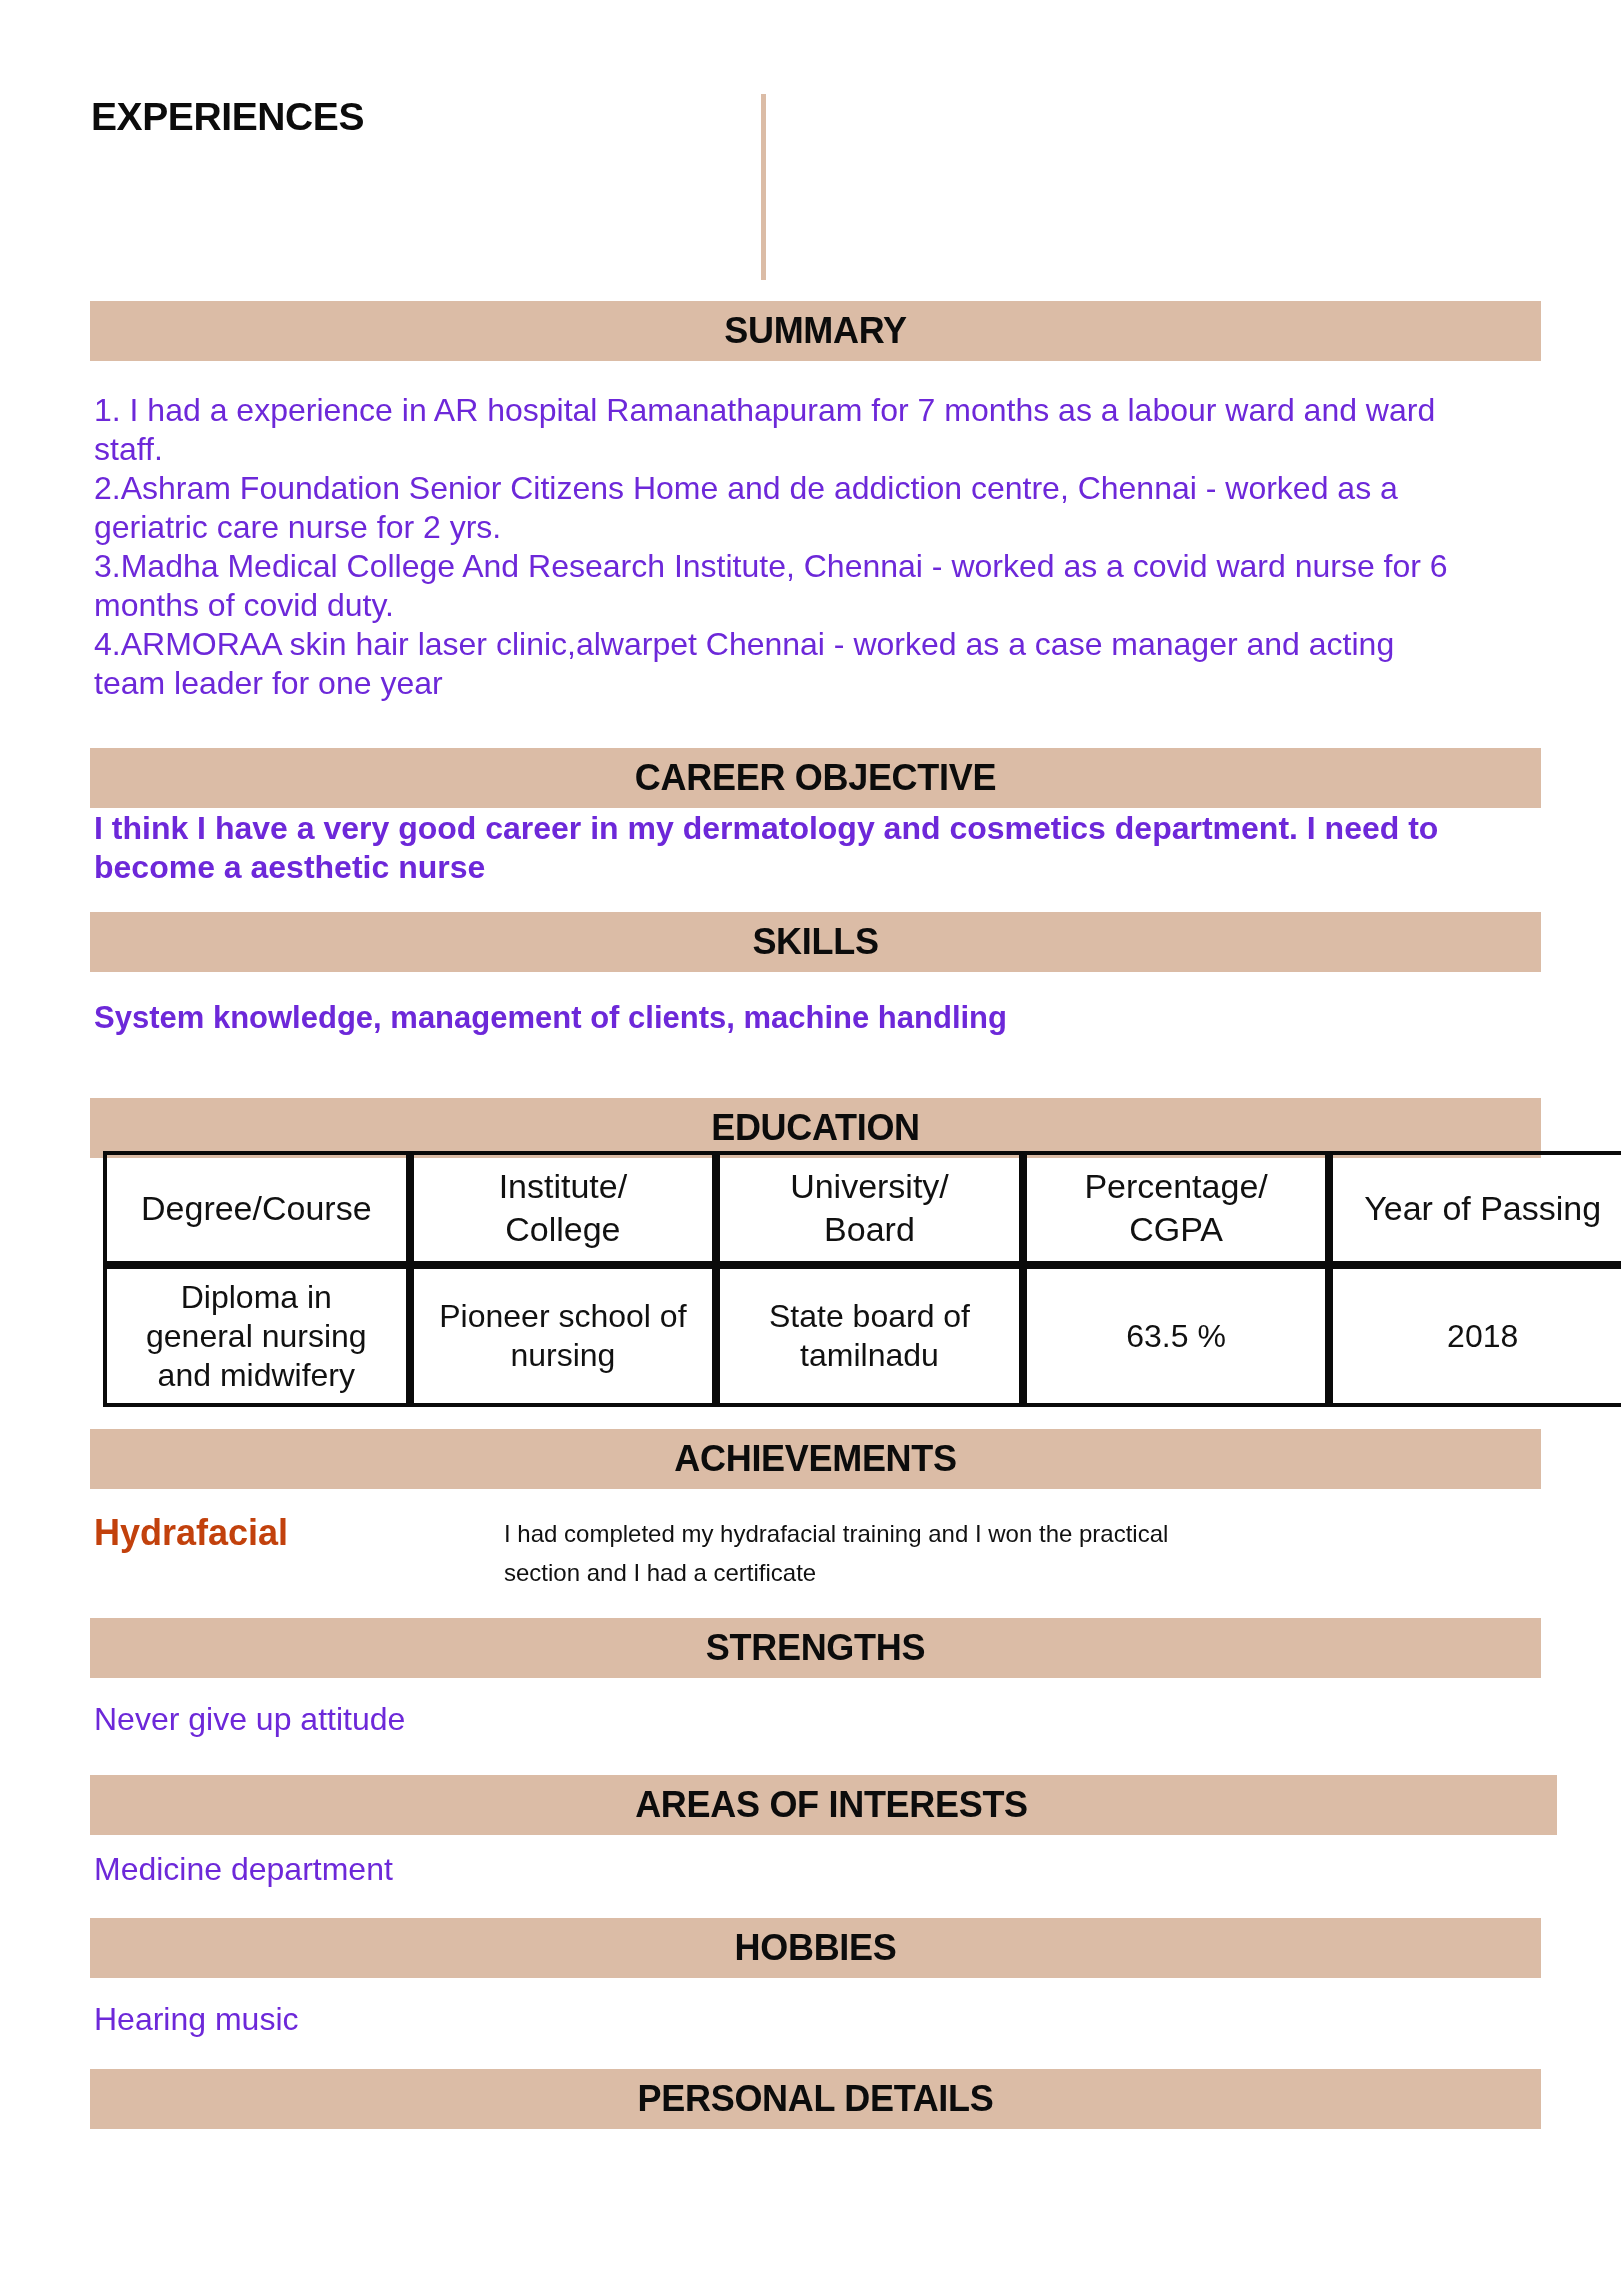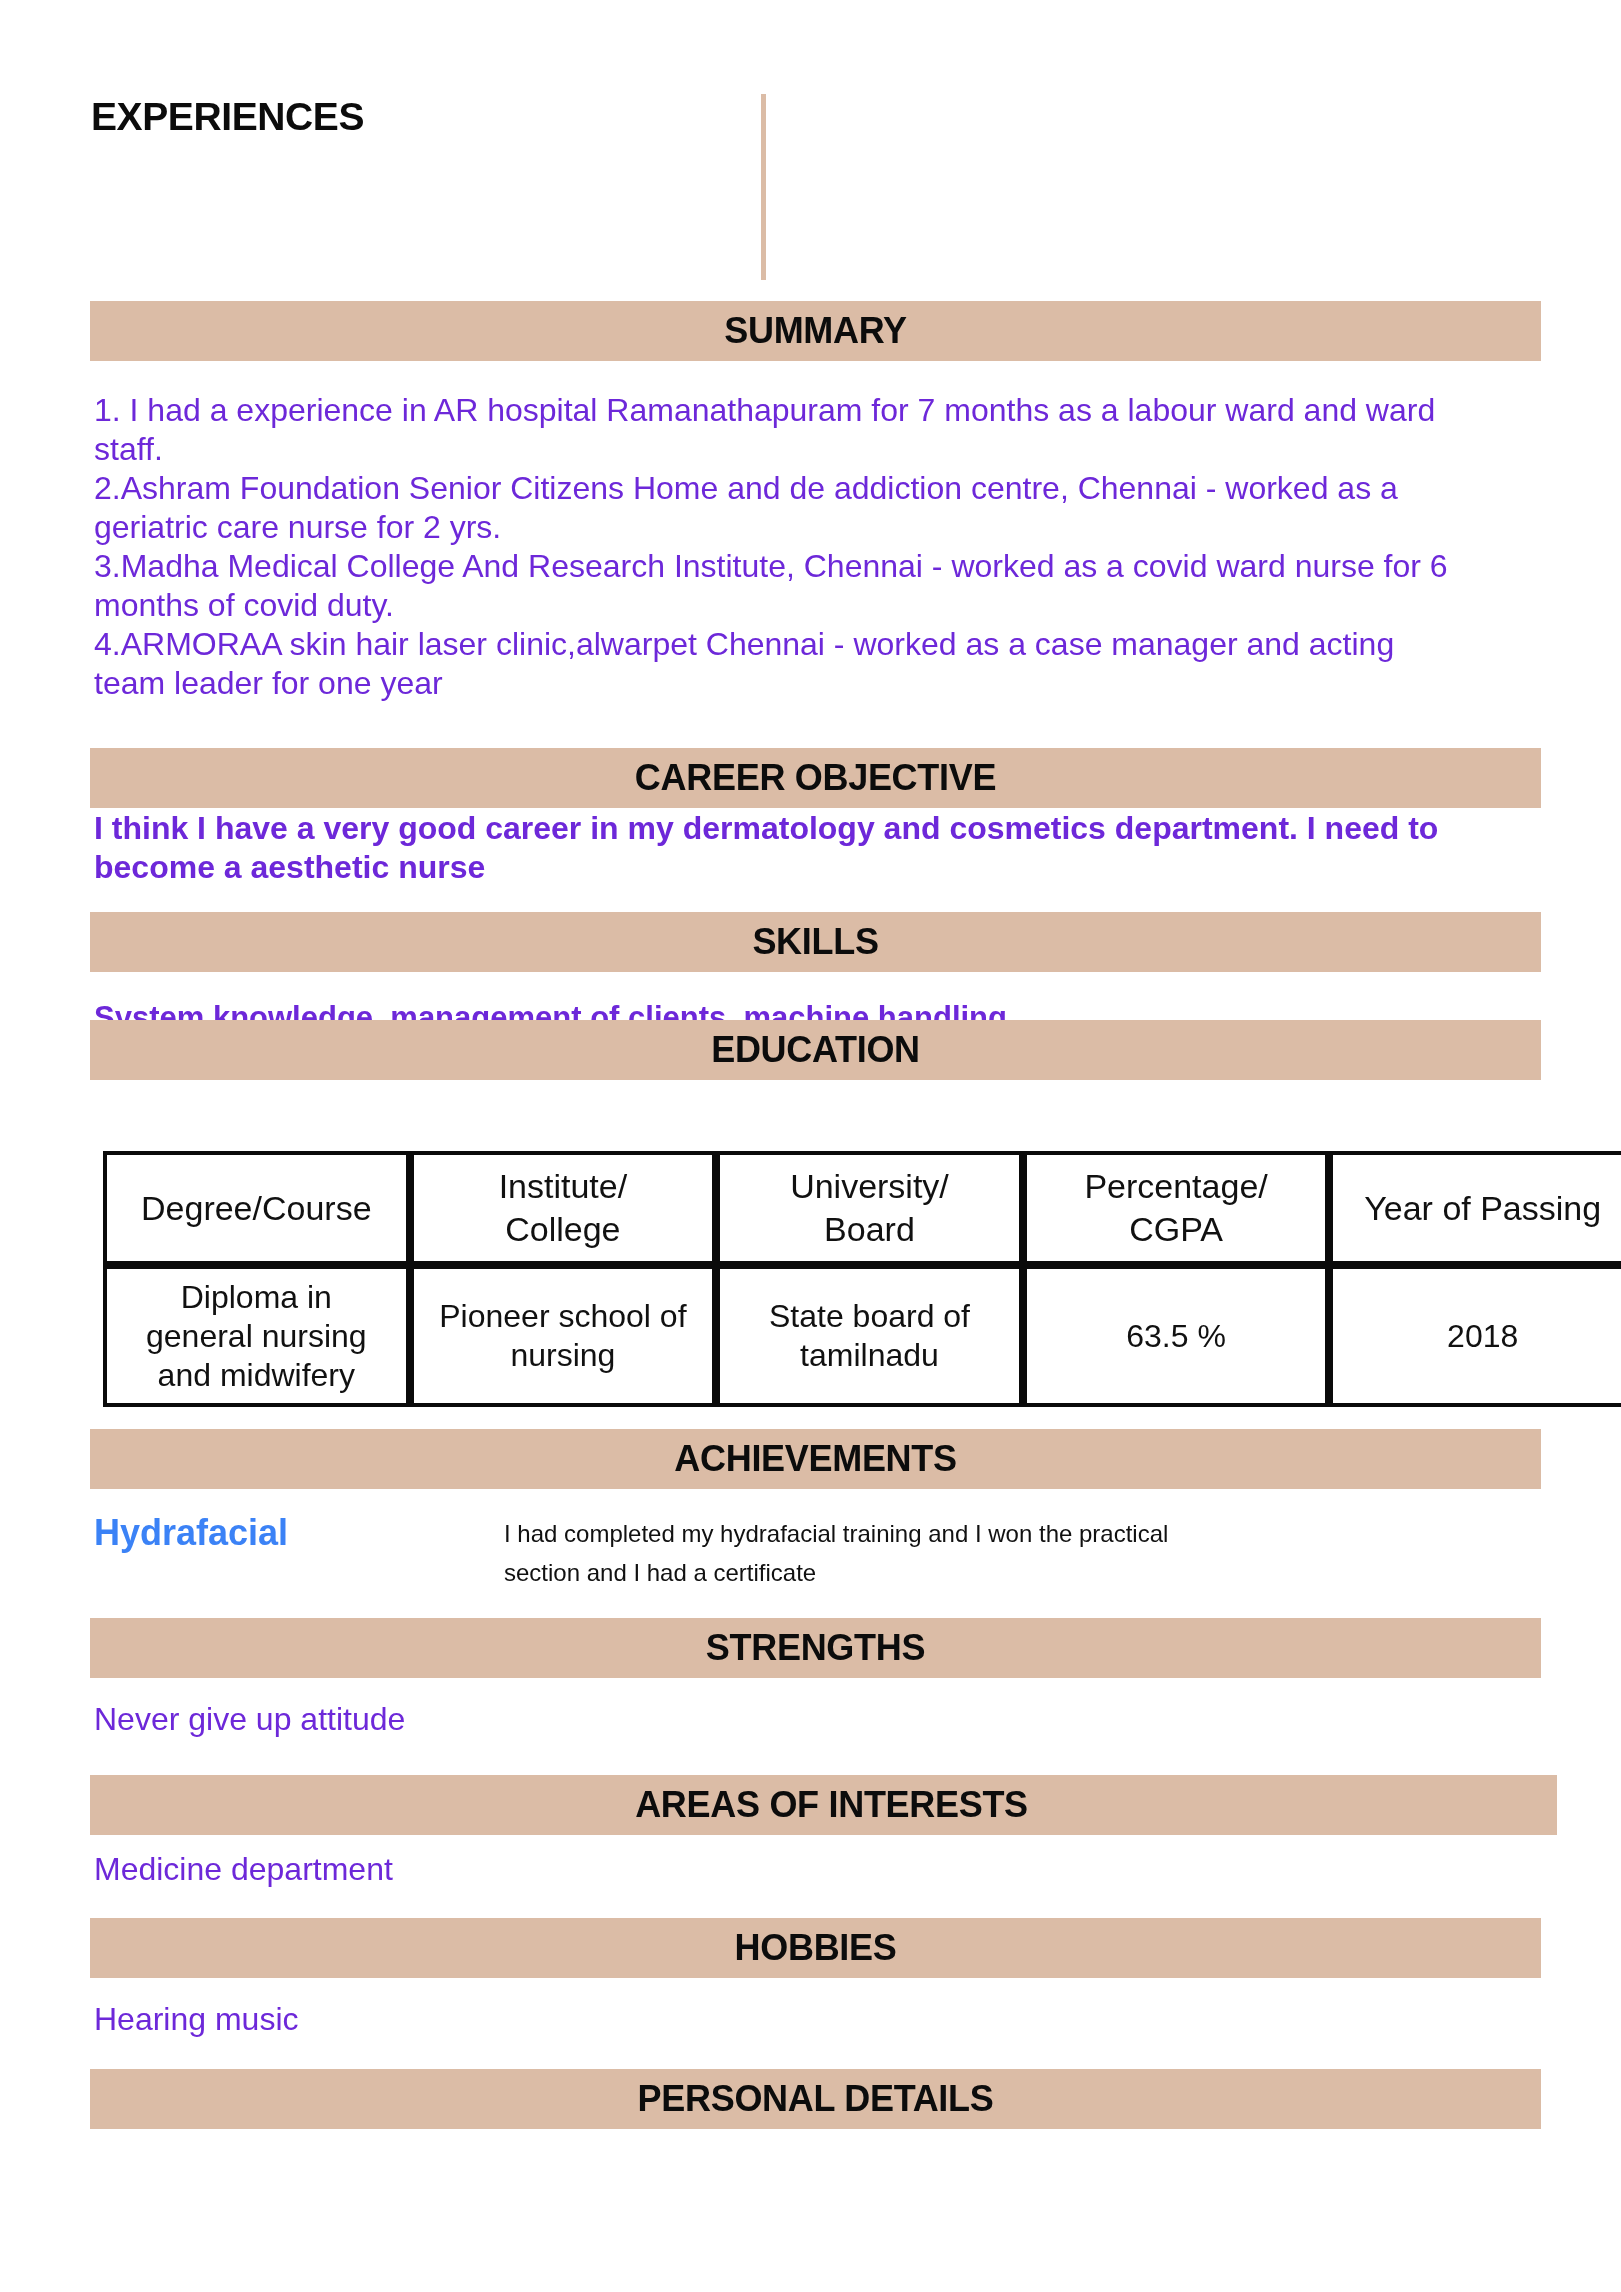--- a/index.html
+++ b/index.html
@@ -78,21 +78,21 @@
     }
     table.edu tr.head td { height: 106px; }
     table.edu tr.row td { height: 134px; font-size: 32px; line-height: 39px; }
     table.edu td + td { border-left-width: 4.5px; }
     .ach-title {
       position: absolute;
       left: 94px;
       top: 1512px;
       font-size: 36px;
       font-weight: bold;
-      color: #3b82f6;
+      color: #c2410c;
     }
     .ach-desc {
       position: absolute;
       left: 504px;
       top: 1514px;
       width: 1003px;
       font-size: 24px;
       line-height: 39px;
       color: #111111;
     }
@@ -117,21 +117,21 @@
 
 <div class="band" style="top:719px;margin-top:29px;">CAREER OBJECTIVE</div>
 <div class="body-text" style="top:809px;font-weight:bold;">
   <span class="line">I think I have a very good career in my dermatology and cosmetics department. I need to</span>
   <span class="line">become a aesthetic nurse</span>
 </div>
 
 <div class="band" style="top:912px;">SKILLS</div>
 <div class="body-text bold-text" style="top:998px; font-size:31px;">System knowledge, management of clients, machine handling</div>
 
-<div class="band" style="top:1020px;text-align:center;">EDUCATION</div>
+<div class="band" style="top:1098px;text-align:center;">EDUCATION</div>
 <table class="edu">
   <tbody>
       <tr class="head">
     <td>
       <div>Degree/Course</div>
     </td>
     <td>
       <div>Institute/</div>
       <div>College</div>
     </td>

